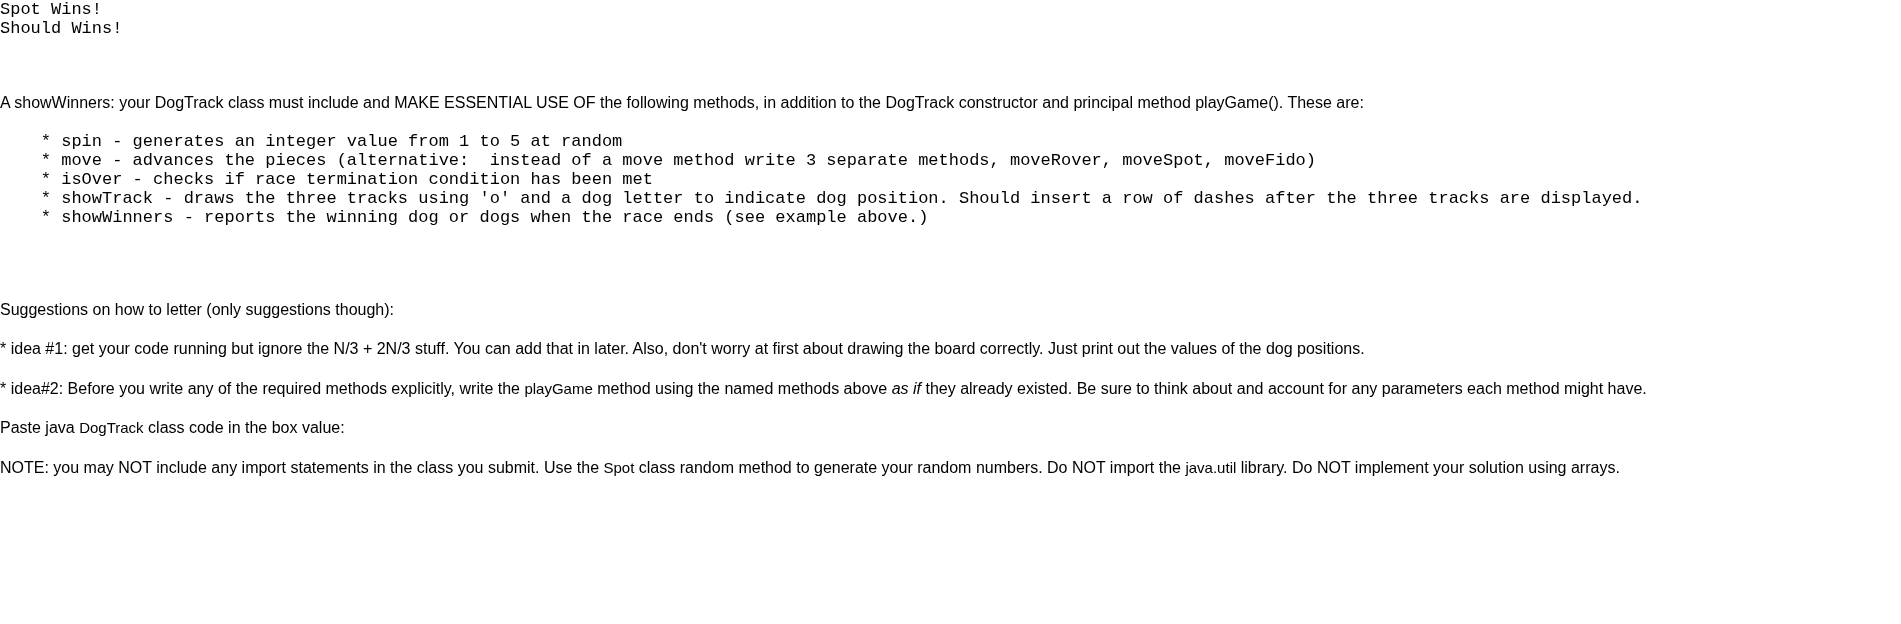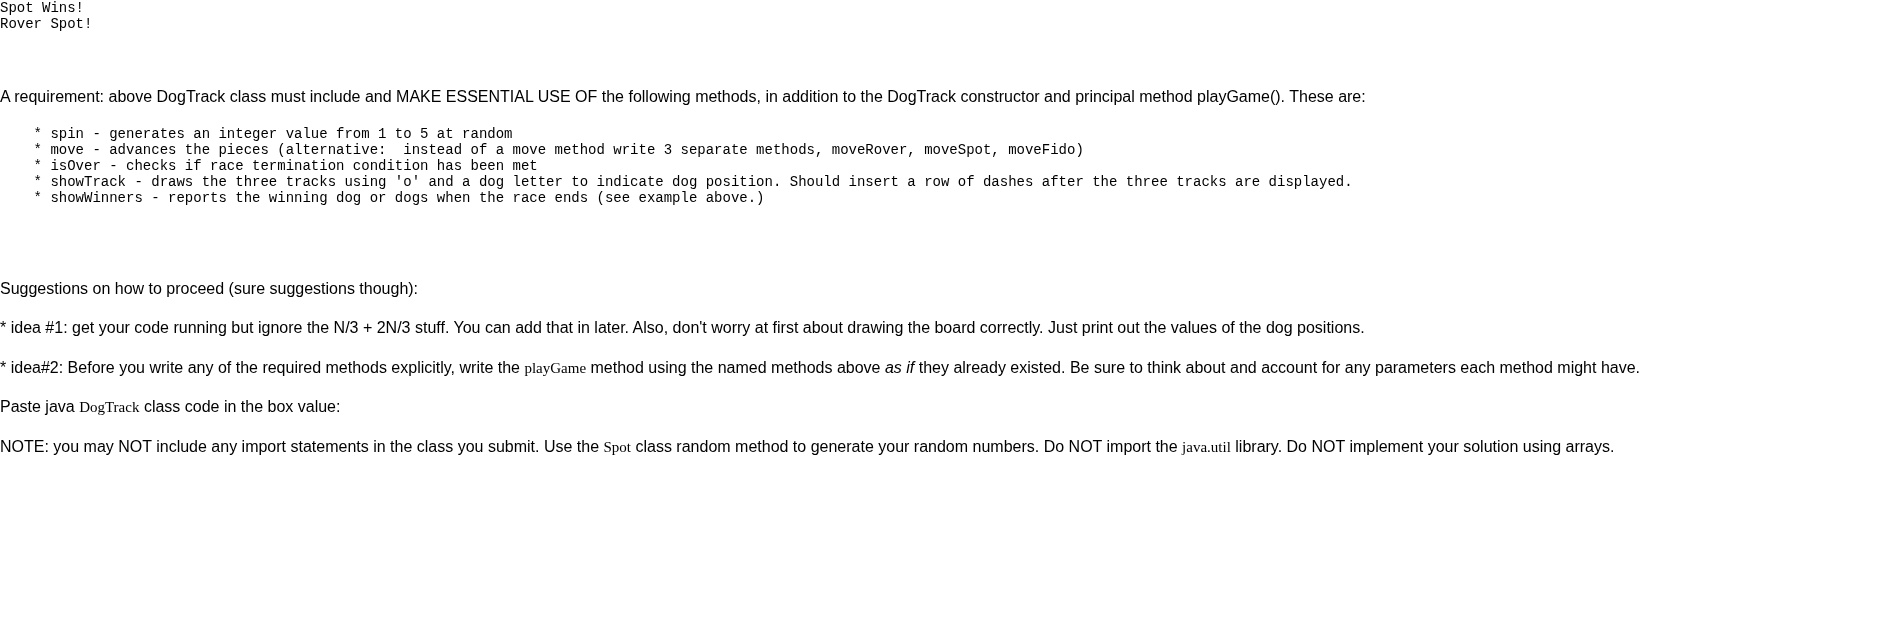--- a/index.html
+++ b/index.html
@@ -5,60 +5,60 @@
     body {
       font-family: Arial, Helvetica, sans-serif;
       font-size: 16px;
       margin: 0;
       padding: 0;
       color: #000;
       width: 1901px;
     }
     pre {
       font-family: "Courier New", Courier, monospace;
-      font-size: 14px;
+      font-size: 17px;
       margin: 0;
       white-space: pre;
     }
     code {
-      font-family: Liberation Serif, serif;
+      font-family: Liberation Sans, sans-serif;
       font-size: 15px;
     }
     p {
       margin: 0;
       padding: 0;
       line-height: 1.35;
     }
     .block {
       margin-bottom: 18px;
     }
     em {
     }
   </style>
 </head>
 <body>
 
 <pre>Spot Wins!</pre>
-<pre>Rover Spot!</pre>
+<pre>Should Wins!</pre>
 
 <div style="height:54px;"></div>
 
 <p class="block">
-  <span>A requirement: above </span><span>DogTrack</span><span> class must include and MAKE ESSENTIAL USE OF the following methods, in addition to the DogTrack constructor and principal method playGame(). These are:</span>
+  <span>A showWinners: your </span><span>DogTrack</span><span> class must include and MAKE ESSENTIAL USE OF the following methods, in addition to the DogTrack constructor and principal method playGame(). These are:</span>
 </p>
 
 <pre>    * spin - generates an integer value from 1 to 5 at random
     * move - advances the pieces (alternative:  instead of a move method write 3 separate methods, moveRover, moveSpot, moveFido)
     * isOver - checks if race termination condition has been met
     * showTrack - draws the three tracks using 'o' and a dog letter to indicate dog position. Should insert a row of dashes after the three tracks are displayed.
     * showWinners - reports the winning dog or dogs when the race ends (see example above.)</pre>
 
 <div style="height:72px;"></div>
 
-<p class="block">Suggestions on how to proceed (sure suggestions though):</p>
+<p class="block">Suggestions on how to letter (only suggestions though):</p>
 
 <p class="block">* idea #1: get your code running but ignore the N/3 + 2N/3 stuff. You can add that in later. Also, don't worry at first about drawing the board correctly. Just print out the values of the dog positions.</p>
 
 <p class="block">
   <span>* idea#2: Before you write any of the required methods explicitly, write the </span><code>playGame</code><span> method using the named methods above </span><em>as if</em><span> they already existed. Be sure to think about and account for any parameters each method might have.</span>
 </p>
 
 <p class="block">
   <span>Paste java </span><code>DogTrack</code><span> class code in the box value:</span>
 </p>

